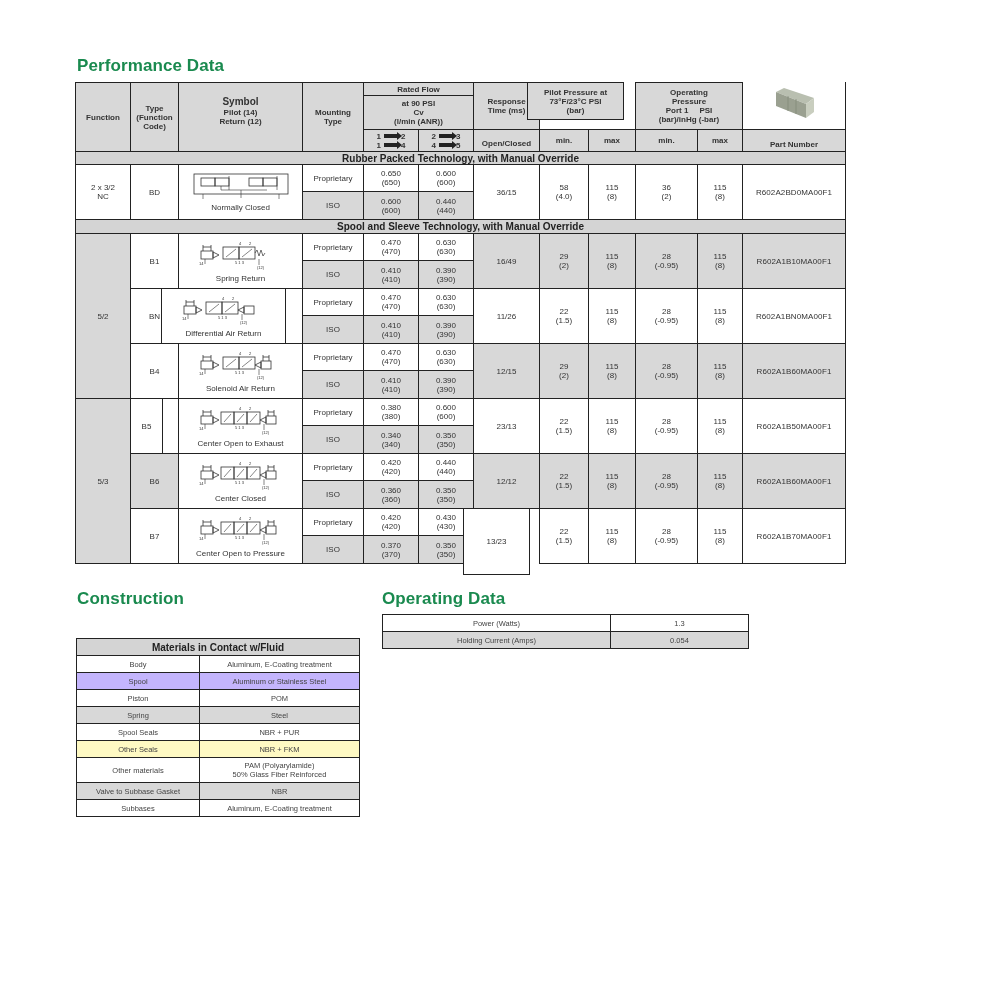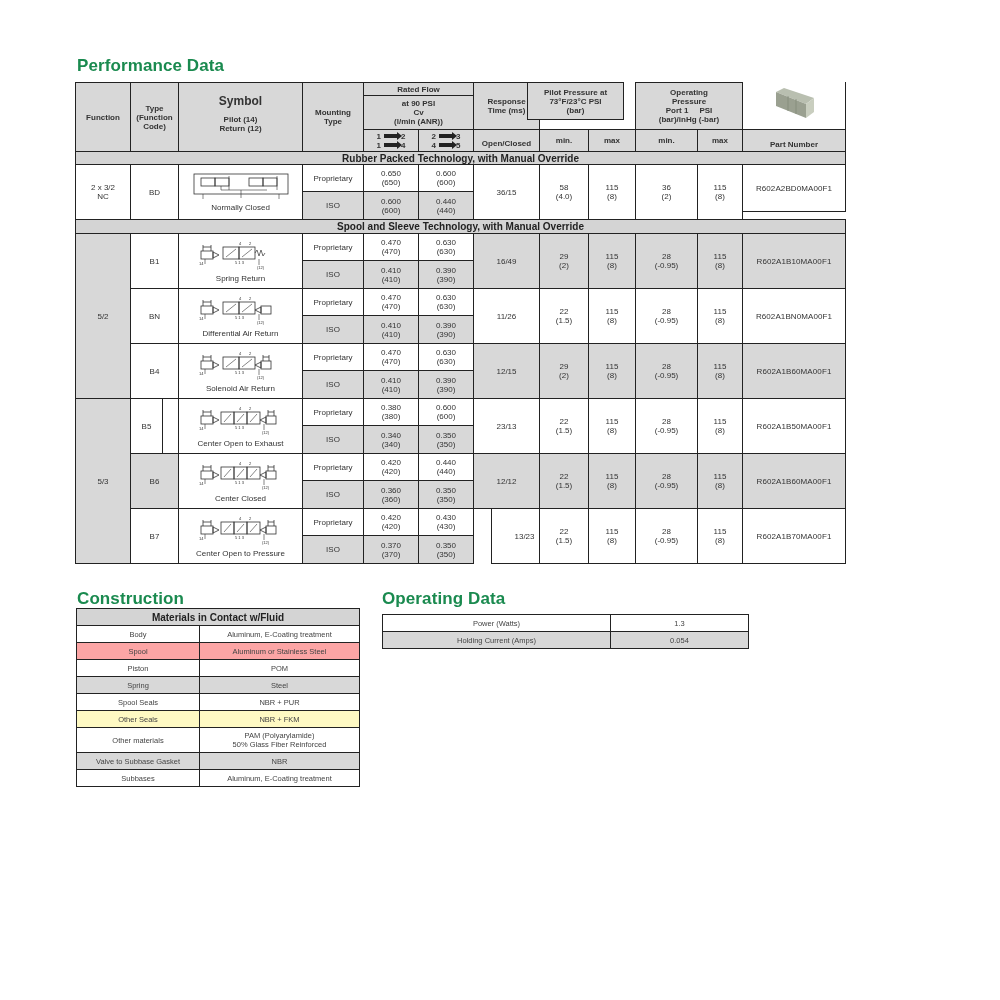--- a/index.html
+++ b/index.html
@@ -21,21 +21,21 @@
   .sym-label { display: block; font-size: 8px; margin-top: 1px; color: #333; }
   .part { font-size: 8px; letter-spacing: 0.1px; }
 
   
   table.cons, table.oper {
     position: absolute;
     border-collapse: collapse;
     table-layout: fixed;
     font-size: 7.5px;
   }
-  table.cons { left: 76px; top: 608px; width: 283px; border-radius: 30px; }
+  table.cons { left: 76px; top: 638px; width: 283px; border-radius: 30px; }
   table.oper { left: 382px; top: 614px; width: 366px; }
   table.cons td, table.cons th, table.oper td, table.oper th {
     border: 1px solid #222;
     text-align: center;
     vertical-align: middle;
     color: #444;
     font-weight: normal;
     line-height: 9px;
   }
   table.cons th, table.oper th {
@@ -79,21 +79,21 @@
   .flowline { display:flex; align-items:center; justify-content:center; gap:2px; font-weight:bold; }
 </style>
 
 <div class="pgrid">
 
   <div class="cell h" style="left:0;top:0;width:56px;height:70px">Function</div>
   <div class="cell h" style="left:55px;top:0;width:49px;height:70px">
       <span style="width:42px">Type (Function Code)</span>
     </div>
   <div class="cell h" style="left:103px;top:0;width:125px;height:70px;justify-content:flex-start;padding-top:14px">
-    <div style="font-size:12px;margin-bottom:9px">Symbol</div>
+    <div style="font-size:10px;margin-bottom:2px">Symbol</div>
     <div>Pilot (14)</div>
     <div>Return (12)</div>
   </div>
   <div class="cell h" style="left:227px;top:0;width:62px;height:70px">
       <span style="width:50px">Mounting Type</span>
     </div>
   <div class="cell h" style="left:288px;top:0;width:111px;height:14px">Rated Flow</div>
   <div class="cell h" style="left:288px;top:13px;width:111px;height:35px">
     <div>at 90 PSI</div>
     <div>Cv</div>
@@ -193,21 +193,21 @@
       <span>(8)</span>
     </div>
   <div class="cell" style="left:560px;top:82px;width:63px;height:56px">
       <span>36</span>
       <span>(2)</span>
     </div>
   <div class="cell" style="left:622px;top:82px;width:46px;height:56px">
       <span>115</span>
       <span>(8)</span>
     </div>
-  <div class="cell part" style="left:667px;top:82px;width:104px;height:48px">R602A2BD0MA00F1</div>
+  <div class="cell part" style="left:667px;top:82px;width:104px;height:56px">R602A2BD0MA00F1</div>
 
   <div class="cell band" style="left:0;top:137px;width:771px;height:15px">Spool and Sleeve Technology, with Manual Override</div>
 
   <div class="cell g" style="left:0;top:151px;width:56px;height:166px">5/2</div>
   <div class="cell g" style="left:0;top:316px;width:56px;height:166px">5/3</div>
 <div class="cell" style="left: 55px; top: 151px; width: 49px; height: 56px;">
       <span>B1</span>
     </div>
     <div class="cell" style="left: 103px; top: 151px; width: 125px; height: 56px;">
       <svg width="92" height="34" viewBox="0 0 92 34" class="sym">
@@ -271,21 +271,21 @@
     <div class="cell g" style="left: 622px; top: 151px; width: 46px; height: 56px;">
       <span>115</span>
       <span>(8)</span>
     </div>
     <div class="cell g part" style="left: 667px; top: 151px; width: 104px; height: 56px;">
       <span>R602A1B10MA00F1</span>
     </div>
     <div class="cell" style="left: 55px; top: 206px; width: 49px; height: 56px;">
       <span>BN</span>
     </div>
-    <div class="cell" style="left: 103px; top: 206px; width: 125px; height: 56px;">
+    <div class="cell" style="left: 86px; top: 206px; width: 125px; height: 56px;">
       <svg width="92" height="34" viewBox="0 0 92 34" class="sym">
         <rect x="6" y="12" width="12" height="8" fill="none" stroke="#333" stroke-width="0.8"></rect>
         <line x1="8" y1="6" x2="8" y2="12" stroke="#333" stroke-width="0.8"></line>
         <line x1="16" y1="6" x2="16" y2="12" stroke="#333" stroke-width="0.8"></line>
         <line x1="8" y1="8" x2="16" y2="8" stroke="#333" stroke-width="0.8"></line>
         <polygon points="18,13 24,16 18,19" fill="none" stroke="#333" stroke-width="0.8"></polygon>
         <rect x="28" y="8" width="16" height="12" fill="none" stroke="#333" stroke-width="0.8"></rect>
         <line x1="31" y1="18" x2="41" y2="10" stroke="#333" stroke-width="0.6"></line>
         <rect x="44" y="8" width="16" height="12" fill="none" stroke="#333" stroke-width="0.8"></rect>
         <line x1="47" y1="18" x2="57" y2="10" stroke="#333" stroke-width="0.6"></line>
@@ -614,21 +614,21 @@
       <span>(430)</span>
     </div>
     <div class="cell g" style="left: 288px; top: 453px; width: 56px; height: 29px;">
       <span>0.370</span>
       <span>(370)</span>
     </div>
     <div class="cell g" style="left: 343px; top: 453px; width: 56px; height: 29px;">
       <span>0.350</span>
       <span>(350)</span>
     </div>
-    <div class="cell" style="left: 416px; top: 426px; width: 67px; height: 56px;">
+    <div class="cell" style="left: 388px; top: 426px; width: 67px; height: 67px;">
       <span>13/23</span>
     </div>
     <div class="cell" style="left: 464px; top: 426px; width: 50px; height: 56px;">
       <span>22</span>
       <span>(1.5)</span>
     </div>
     <div class="cell" style="left: 513px; top: 426px; width: 48px; height: 56px;">
       <span>115</span>
       <span>(8)</span>
     </div>
@@ -656,21 +656,21 @@
       <col style="width:160px">
     </colgroup>
   <tbody>
       <tr>
         <th colspan="2">Materials in Contact w/Fluid</th>
       </tr>
   <tr style="background:#fff">
         <td>Body</td>
         <td>Aluminum, E-Coating treatment</td>
       </tr>
-  <tr style="background:#fca5a5">
+  <tr style="background:#c4b5fd">
         <td>Spool</td>
         <td>Aluminum or Stainless Steel</td>
       </tr>
   <tr style="background:#fff">
         <td>Piston</td>
         <td>POM</td>
       </tr>
   <tr style="background:#d8d8d8">
         <td>Spring</td>
         <td>Steel</td>

